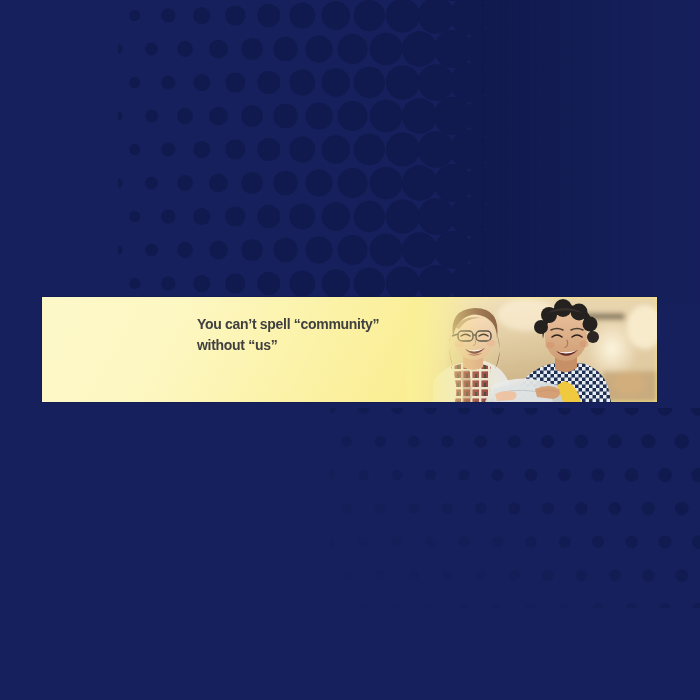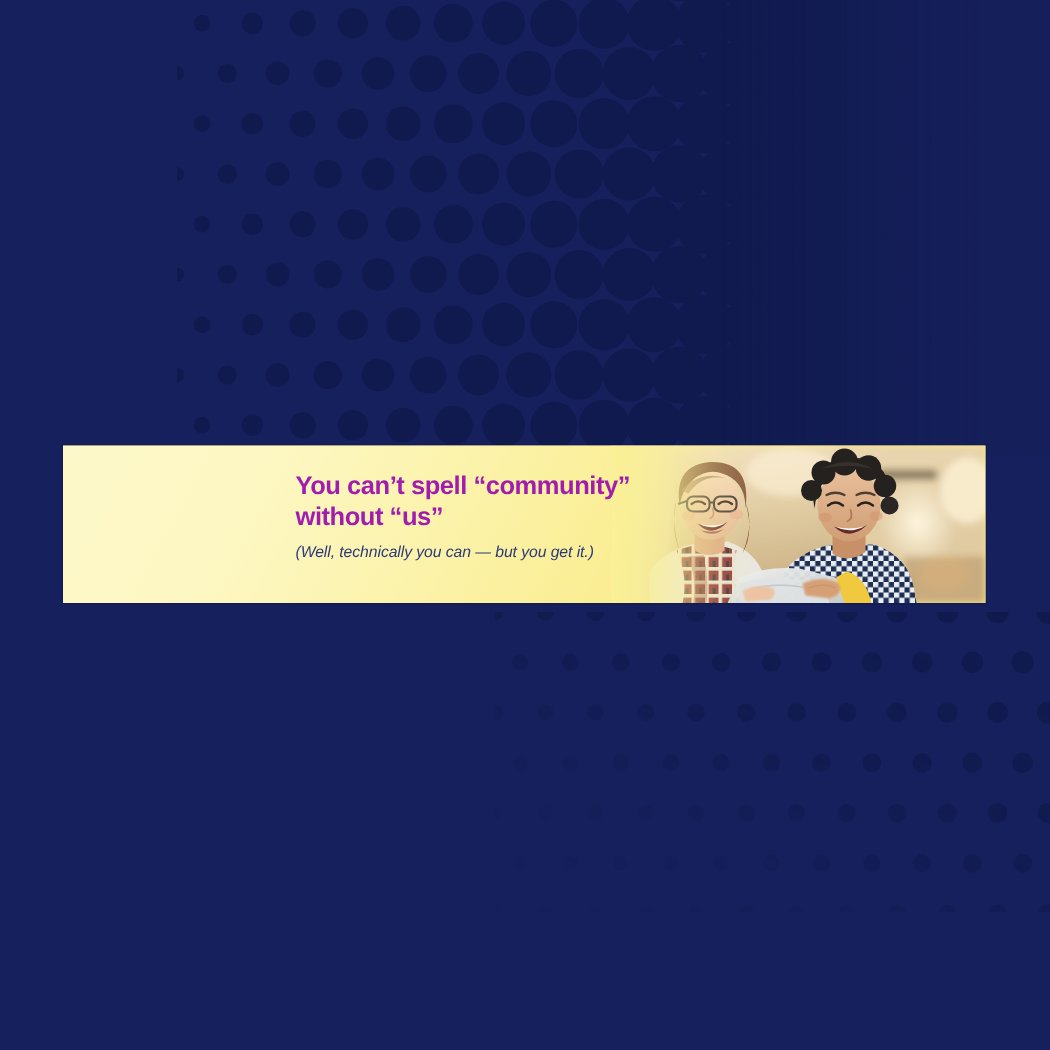--- a/index.html
+++ b/index.html
@@ -57,22 +57,22 @@
 
   
   #banner-copy{
     position:absolute;
     left:155px; top:17px;
     width:330px;
     z-index:5;
   }
   #headline{
     margin:0;
-    color:#a21caf;
-    font-size:17px;
+    color:#404040;
+    font-size:14px;
     line-height:20.5px;
     font-weight:700;
     letter-spacing:-.3px;
     white-space:pre-line;
   }
   #subtext{
     margin:7px 0 0 0;
     color:#2b3a78;
     font-size:10.5px;
     line-height:13px;
@@ -592,17 +592,16 @@
           <path d="M128 92 Q142 86 152 92 Q156 99 146 102 L130 100 Z" fill="#d6a077" filter="url(#blurSoft)"></path>
           <path d="M132 95 Q142 91 150 95" stroke="#c08e66" stroke-width="0.8" fill="none" opacity="0.7"></path>
         </g>
       </svg>
       <div id="photo-fade"></div>
     </div>
 
     <div id="banner-copy">
       <h1 id="headline">You can’t spell “community”
 without “us”</h1>
-      <p id="subtext">(Well, technically you can — but you get it.)</p>
     </div>
   </div>
 
 </div>
 
 </body></html>

